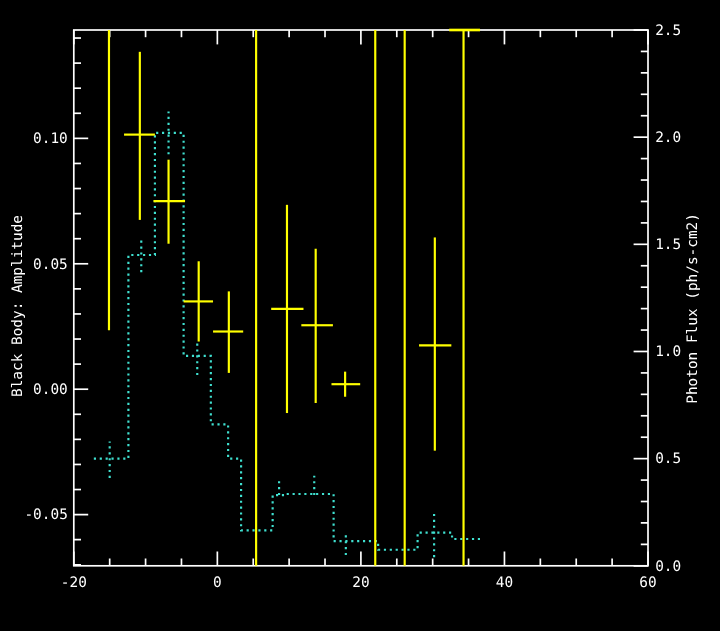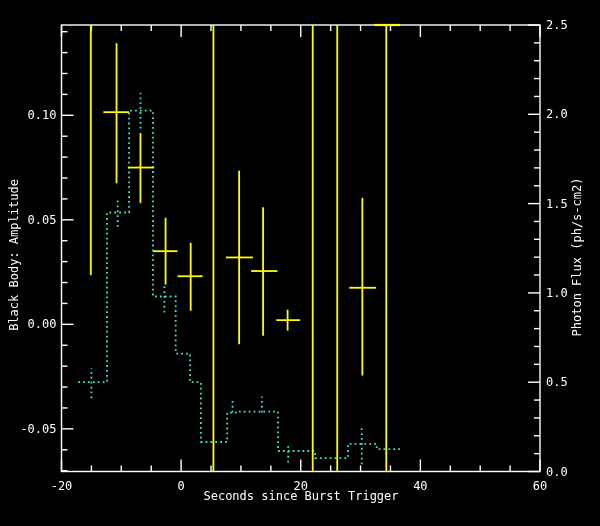--- a/index.html
+++ b/index.html
@@ -167,14 +167,13 @@
         <line x1="90.808125" y1="25.000000000000057" x2="90.808125" y2="275.2155898876404" stroke="#ffff00" stroke-width="1.8"></line>
         <line x1="213.42374999999998" y1="25.000000000000057" x2="213.42374999999998" y2="471.5" stroke="#ffff00" stroke-width="1.8"></line>
         <line x1="312.7125" y1="25.000000000000057" x2="312.7125" y2="471.5" stroke="#ffff00" stroke-width="1.8"></line>
         <line x1="337.235625" y1="25.000000000000057" x2="337.235625" y2="471.5" stroke="#ffff00" stroke-width="1.8"></line>
         <line x1="386.281875" y1="25.000000000000057" x2="386.281875" y2="471.5" stroke="#ffff00" stroke-width="1.8"></line>
         <line x1="374.319375" y1="25" x2="400.03875000000005" y2="25" stroke="#ffff00" stroke-width="2.2"></line>
       </g>
     </svg>
   <div class="axis-title vert-left">Black Body: Amplitude</div>
   <div class="axis-title vert-right">Photon Flux (ph/s-cm2)</div>
-  <div class="axis-title horiz">Seconds since Burst Trigger</div>
 </div>
 
 </body></html>

